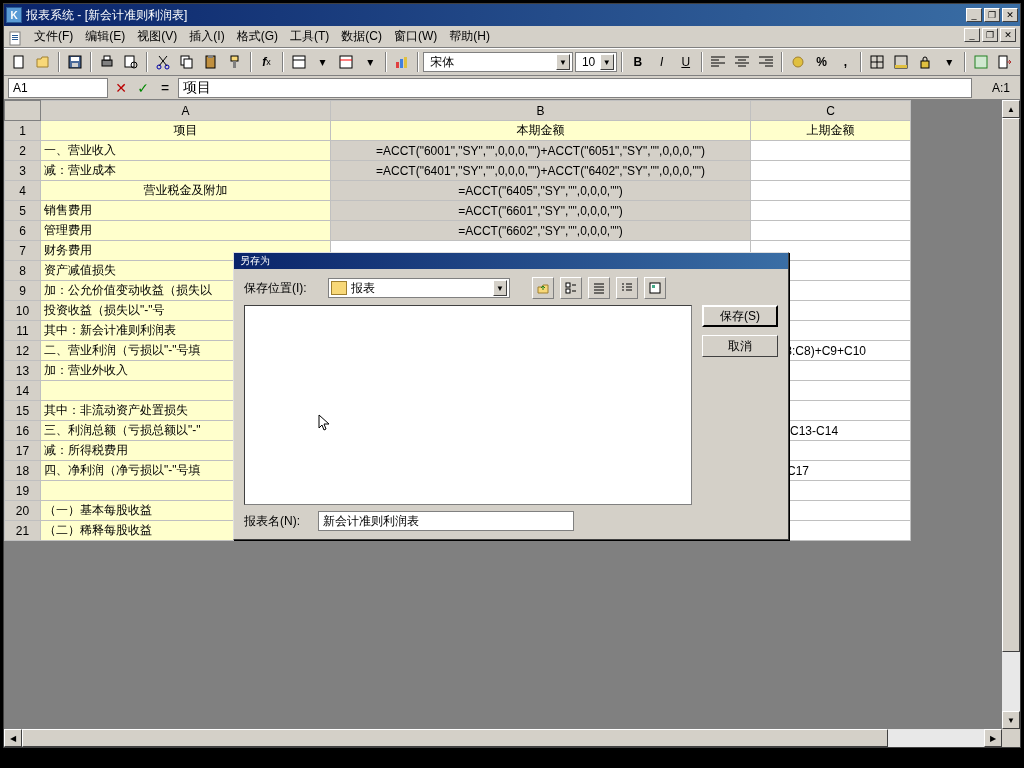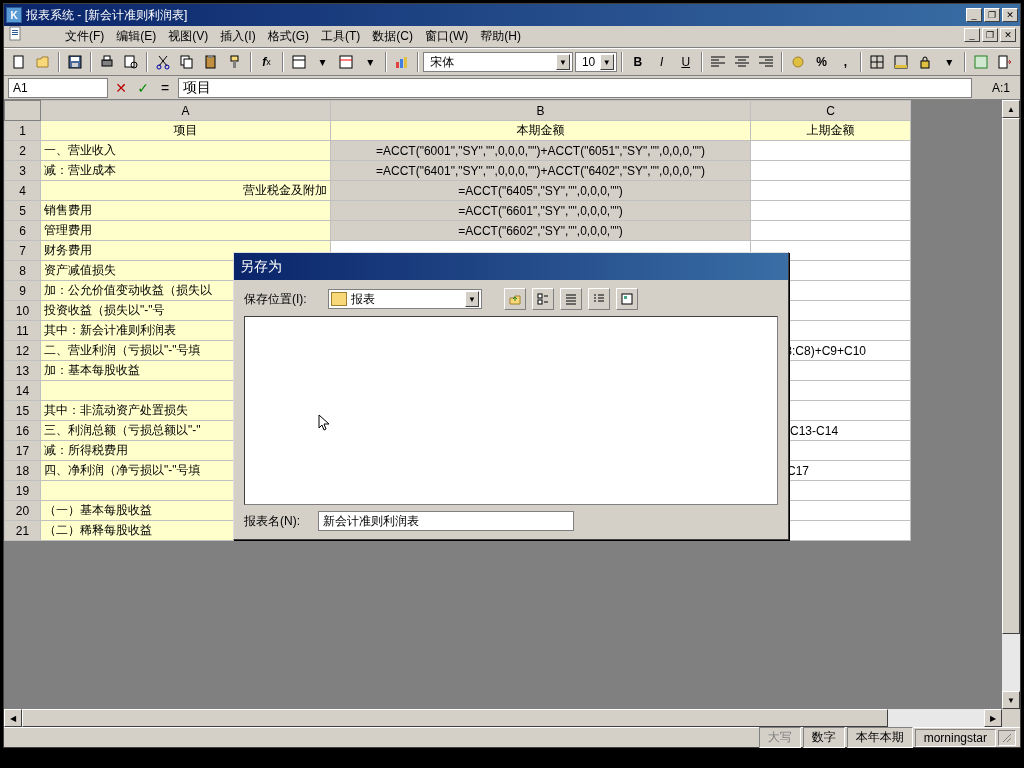--- a/index.html
+++ b/index.html
@@ -55,25 +55,24 @@
   display: flex; align-items: center; justify-content: center;
   color: #000;
   cursor: pointer;
 }
 
 
 .menubar {
   height: 22px;
   background: #d4d0c8;
   display: flex;
-  align-items: flex-start;
+  align-items: flex-end;
   padding: 0 4px;
   border-bottom: 1px solid #808080;
   position: relative;
-  gap: 31px;
 }
 .menubar .menu-icon {
   width: 16px; height: 16px;
   margin-right: 4px;
 }
 .menu-item {
   padding: 2px 6px;
   cursor: pointer;
 }
 .menubar .mdi-btns {
@@ -273,26 +272,26 @@
   left: 233px; top: 252px;
   width: 556px; height: 288px;
   background: #d4d0c8;
   border: 1px solid #404040;
   border-top-color: #dfdfdf;
   border-left-color: #dfdfdf;
   box-shadow: 1px 1px 0 #000;
   display: flex; flex-direction: column;
 }
 .dialog .dlg-title {
-  height: 27px;
+  height: 16px;
   background: linear-gradient(to right, #0a246a, #3a6ea5);
   color: #fff;
   display: flex; align-items: center;
   padding: 0 6px;
-  font-size: 14px;
+  font-size: 10px;
 }
 .dialog .dlg-body {
   flex: 1;
   padding: 8px 10px;
   display: flex; flex-direction: column;
   gap: 6px;
 }
 .dlg-row {
   display: flex; align-items: center; gap: 6px;
 }
@@ -640,21 +639,21 @@
     <td class="data-cell-left"></td>
   </tr>
               <tr>
     <th class="row-head">3</th>
     <td class="yellow" style="text-align:left">    减：营业成本</td>
     <td class="gray-sel formula" style="text-align:center">=ACCT("6401","SY","",0,0,0,"")+ACCT("6402","SY","",0,0,0,"")</td>
     <td class="data-cell-left"></td>
   </tr>
               <tr>
     <th class="row-head">4</th>
-    <td class="yellow" style="text-align:right">        营业税金及附加</td>
+    <td class="yellow" style="text-align:center">        营业税金及附加</td>
     <td class="gray-sel formula" style="text-align:center">=ACCT("6405","SY","",0,0,0,"")</td>
     <td class="data-cell-left"></td>
   </tr>
               <tr>
     <th class="row-head">5</th>
     <td class="yellow" style="text-align:left">        销售费用</td>
     <td class="gray-sel formula" style="text-align:center">=ACCT("6601","SY","",0,0,0,"")</td>
     <td class="data-cell-left"></td>
   </tr>
               <tr>
@@ -694,21 +693,21 @@
     <td class="data-cell-left"></td>
   </tr>
               <tr>
     <th class="row-head">12</th>
     <td class="yellow" style="text-align:left">二、营业利润（亏损以"-"号填</td>
     <td class="" style="text-align:center"></td>
     <td class="data-cell-left">UM(C3:C8)+C9+C10</td>
   </tr>
               <tr>
     <th class="row-head">13</th>
-    <td class="yellow" style="text-align:left">    加：基本每股收益</td>
+    <td class="yellow" style="text-align:left">    加：营业外收入</td>
     <td class="" style="text-align:center"></td>
     <td class="data-cell-left"></td>
   </tr>
               <tr>
     <th class="row-head">14</th>
     <td class="yellow" style="text-align:right">    减：营业外支出</td>
     <td class="" style="text-align:center"></td>
     <td class="data-cell-left"></td>
   </tr>
               <tr>
@@ -767,41 +766,28 @@
       <div class="hscroll">
         <div class="scroll-btn">◀</div>
         <div class="scroll-track">
             <div class="scroll-thumb" style="left:0;top:0;bottom:0;width:90%"></div>
           </div>
         <div class="scroll-btn">▶</div>
       </div>
       <div class="scroll-corner"></div>
     </div>
 
-    <div class="statusbar">
-      <div class="status-pane dim">大写</div>
-      <div class="status-pane">数字</div>
-      <div class="status-pane">本年本期</div>
-      <div class="status-pane">morningstar</div>
-      <div class="status-pane" style="min-width:12px;padding:1px 2px">
-        <svg width="12" height="12">
-            <line x1="2" y1="10" x2="10" y2="2" stroke="#808080"></line>
-            <line x1="6" y1="10" x2="10" y2="6" stroke="#808080"></line>
-            <line x1="10" y1="10" x2="10" y2="10" stroke="#808080"></line>
-          </svg>
-      </div>
-    </div>
   </div>
 
   <div class="dialog">
     <div class="dlg-title">另存为</div>
     <div class="dlg-body">
       <div class="dlg-row">
         <span class="dlg-label">保存位置(I):</span>
-        <div class="dlg-combo" style="width:154px">
+        <div class="dlg-combo" style="width:182px">
           <div class="folder-ic"></div>
           <span class="combo-text">报表</span>
           <div class="combo-arrow">▼</div>
         </div>
         <div style="width:10px"></div>
         <div class="dlg-icbtn">
             <svg width="14" height="14">
               <path d="M2 6h4l1-2h5v8H2z" fill="#f8d878" stroke="#a08030"></path>
               <path d="M7 9V5M5 7l2-2 2 2" fill="none" stroke="#208020"></path>
             </svg>
@@ -842,20 +828,28 @@
       <div class="dlg-main">
         <div class="dlg-main-left">
           <div class="dlg-listing"></div>
           <div class="dlg-row">
             <span class="dlg-label" style="width:68px">报表名(N):</span>
             <div class="dlg-text" style="max-width:256px">
                 <span>新会计准则利润表</span>
               </div>
           </div>
         </div>
+        <div class="dlg-side">
+          <div class="dlg-btn" style="border:2px solid #000;border-top-color:#fff;border-left-color:#fff">
+              <span>保存(S)</span>
+            </div>
+          <div class="dlg-btn">
+              <span>取消</span>
+            </div>
+        </div>
       </div>
     </div>
   </div>
 
   <div class="cursor">
     <svg width="16" height="20">
         <path d="M1 1l0 13 3-3 2 5 2-1-2-5 5 0z" fill="#fff" stroke="#000"></path>
       </svg>
   </div>
 

